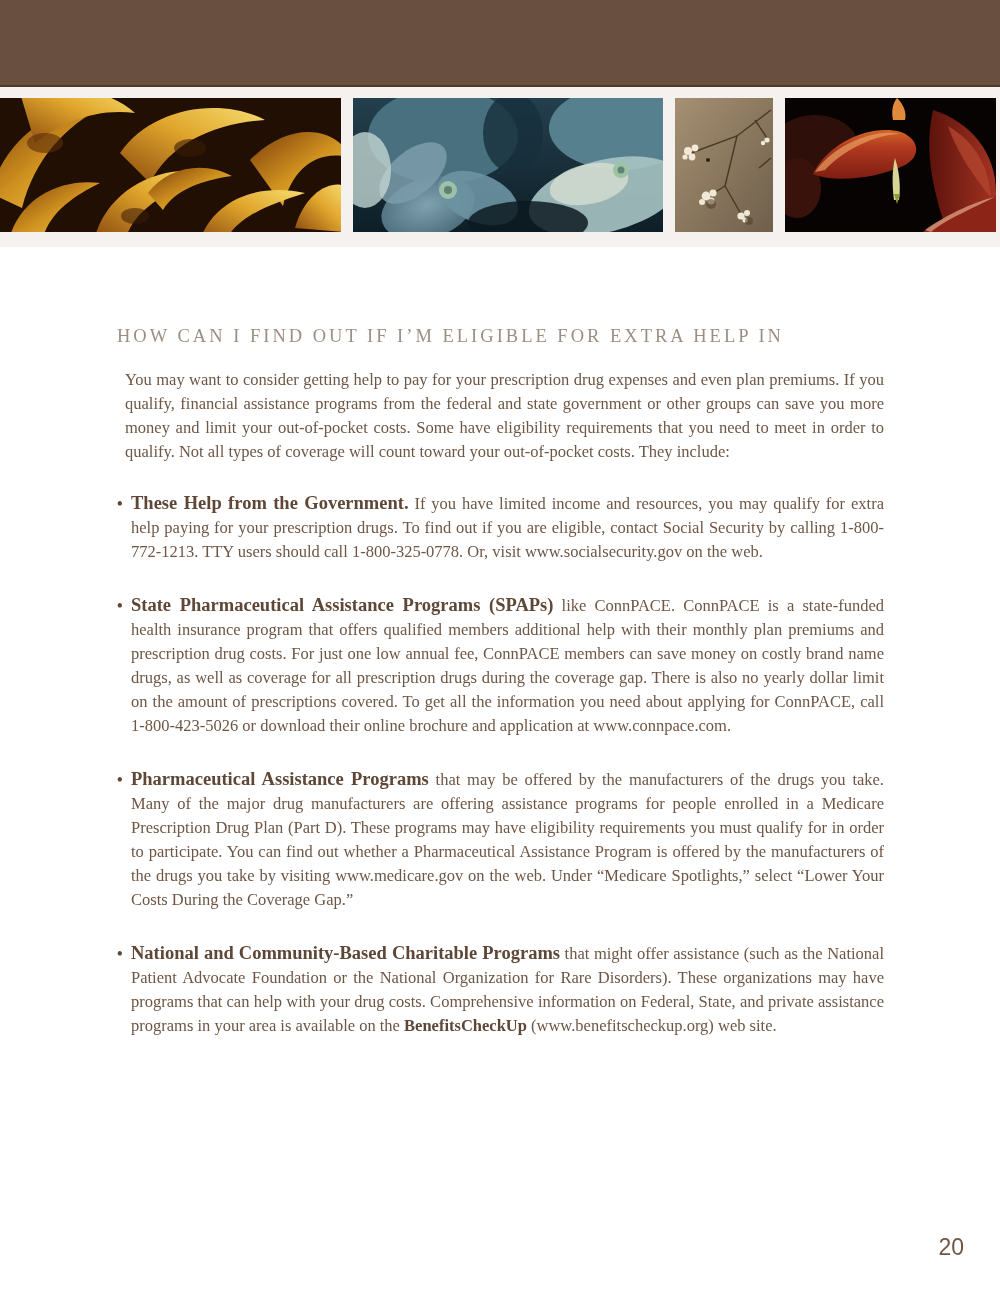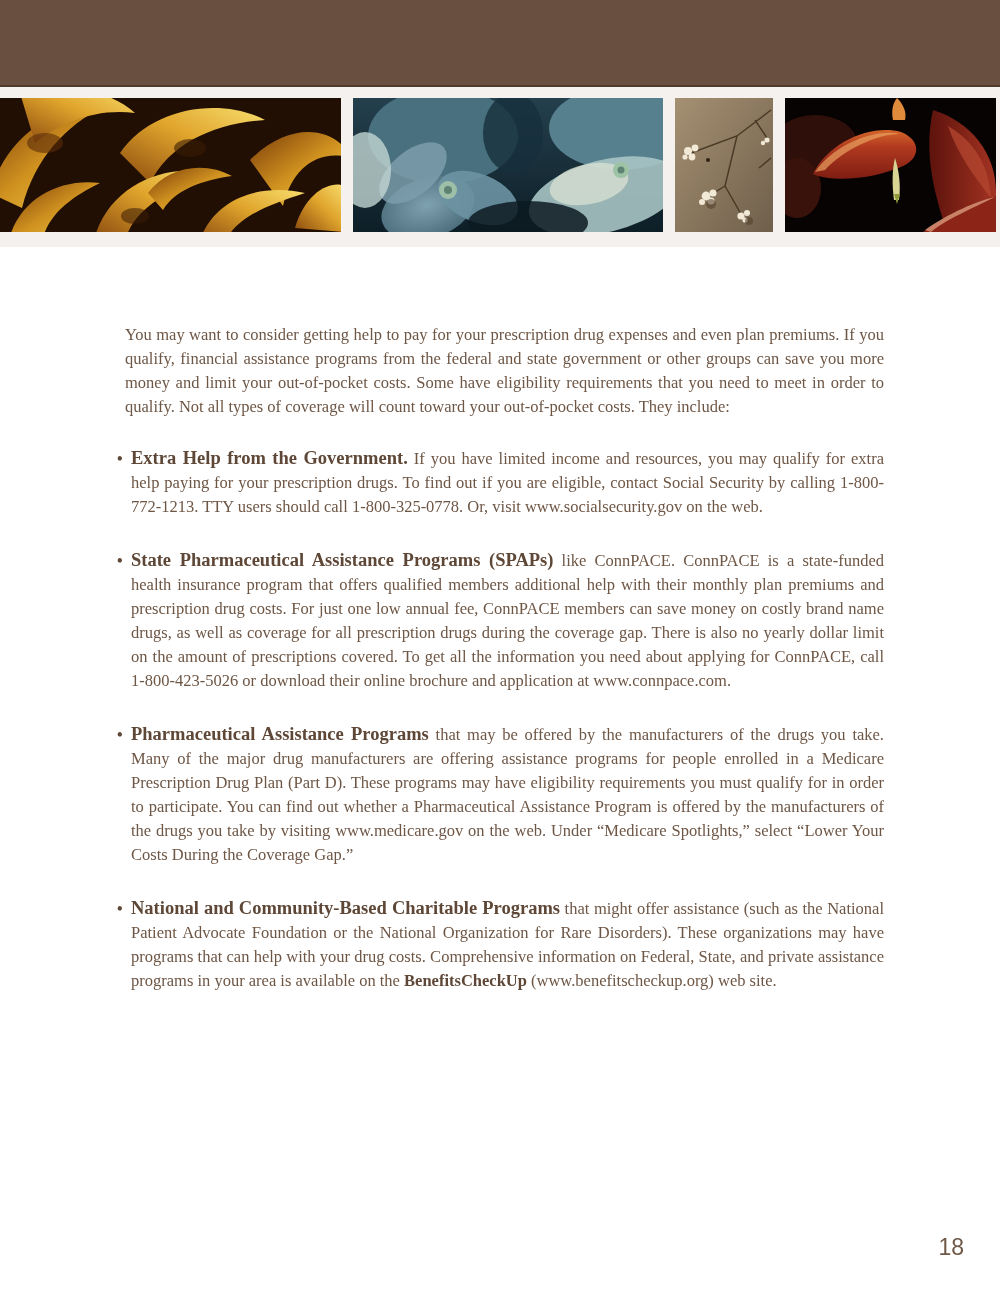--- a/index.html
+++ b/index.html
@@ -186,33 +186,34 @@
         <path d="M163,28 C190,44 204,68 206,100 C190,80 172,55 163,28 Z" fill="#b1452e" opacity="0.8"></path>
         <path d="M138,134 C163,116 192,103 211,98 L211,134 Z" fill="#8c2418"></path>
         <path d="M140,132 C164,115 192,103 210,99 C188,110 160,122 146,134 Z" fill="#d89a7a" opacity="0.8"></path>
       </svg>
     </div>
 
   </div>
 
   <div class="content">
     <h1 class="headline">
+      <span>HOW CAN I FIND OUT IF I’M ELIGIBLE FOR EXTRA HELP IN</span>
     </h1>
     <p class="intro">You may want to consider getting help to pay for your prescription drug expenses and even plan premiums. If you qualify, financial assistance programs from the federal and state government or other groups can save you more money and limit your out-of-pocket costs. Some have eligibility requirements that you need to meet in order to qualify. Not all types of coverage will count toward your out-of-pocket costs. They include:</p>
     <ul class="benefits">
         <li>
-          <p><span class="seg-lead">Extra Help from the Government.</span><span class="seg-text"> If you have limited income and resources, you may qualify for extra help paying for your prescription drugs. To find out if you are eligible, contact Social Security by calling 1-800-772-1213. TTY users should call 1-800-325-0778. Or, visit www.socialsecurity.gov on the web.</span></p>
+          <p><span class="seg-lead">These Help from the Government.</span><span class="seg-text"> If you have limited income and resources, you may qualify for extra help paying for your prescription drugs. To find out if you are eligible, contact Social Security by calling 1-800-772-1213. TTY users should call 1-800-325-0778. Or, visit www.socialsecurity.gov on the web.</span></p>
         </li>
         <li>
           <p><span class="seg-lead">State Pharmaceutical Assistance Programs (SPAPs)</span><span class="seg-text"> like ConnPACE. ConnPACE is a state-funded health insurance program that offers qualified members additional help with their monthly plan premiums and prescription drug costs. For just one low annual fee, ConnPACE members can save money on costly brand name drugs, as well as coverage for all prescription drugs during the coverage gap. There is also no yearly dollar limit on the amount of prescriptions covered. To get all the information you need about applying for ConnPACE, call 1-800-423-5026 or download their online brochure and application at www.connpace.com.</span></p>
         </li>
         <li>
           <p><span class="seg-lead">Pharmaceutical Assistance Programs</span><span class="seg-text"> that may be offered by the manufacturers of the drugs you take. Many of the major drug manufacturers are offering assistance programs for people enrolled in a Medicare Prescription Drug Plan (Part D). These programs may have eligibility requirements you must qualify for in order to participate. You can find out whether a Pharmaceutical Assistance Program is offered by the manufacturers of the drugs you take by visiting www.medicare.gov on the web. Under “Medicare Spotlights,” select “Lower Your Costs During the Coverage Gap.”</span></p>
         </li>
         <li>
           <p><span class="seg-lead">National and Community-Based Charitable Programs</span><span class="seg-text"> that might offer assistance (such as the National Patient Advocate Foundation or the National Organization for Rare Disorders). These organizations may have programs that can help with your drug costs. Comprehensive information on Federal, State, and private assistance programs in your area is available on the </span><span class="seg-bold">BenefitsCheckUp</span><span class="seg-text"> (www.benefitscheckup.org) web site.</span></p>
         </li>
       </ul>
   </div>
 
-  <div class="page-number">18</div>
+  <div class="page-number">20</div>
 
 </div>
 
 </body></html>

